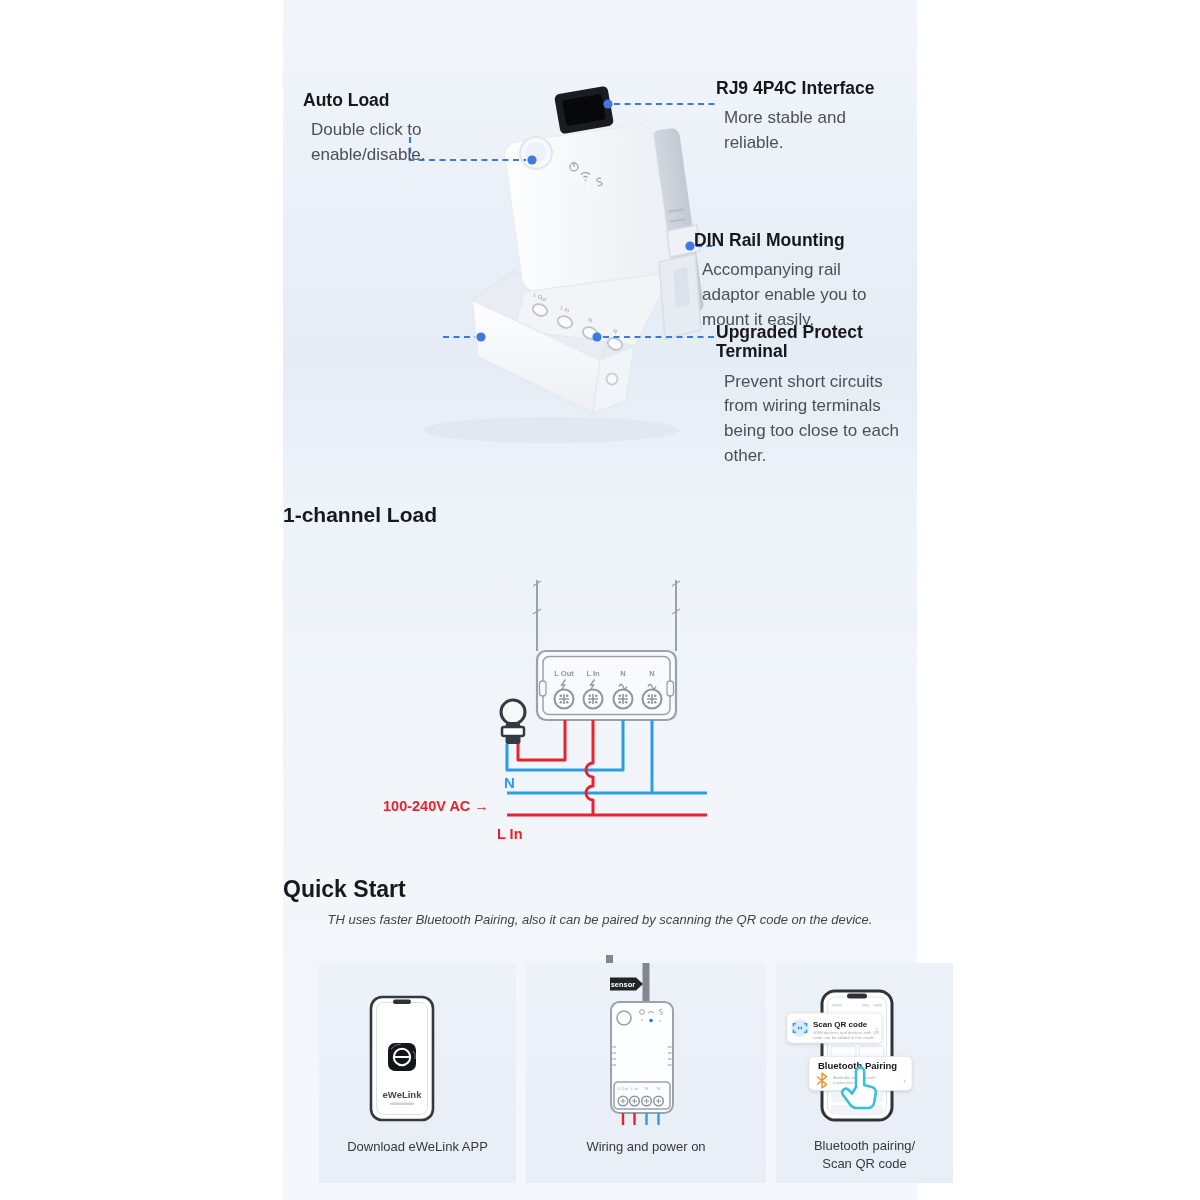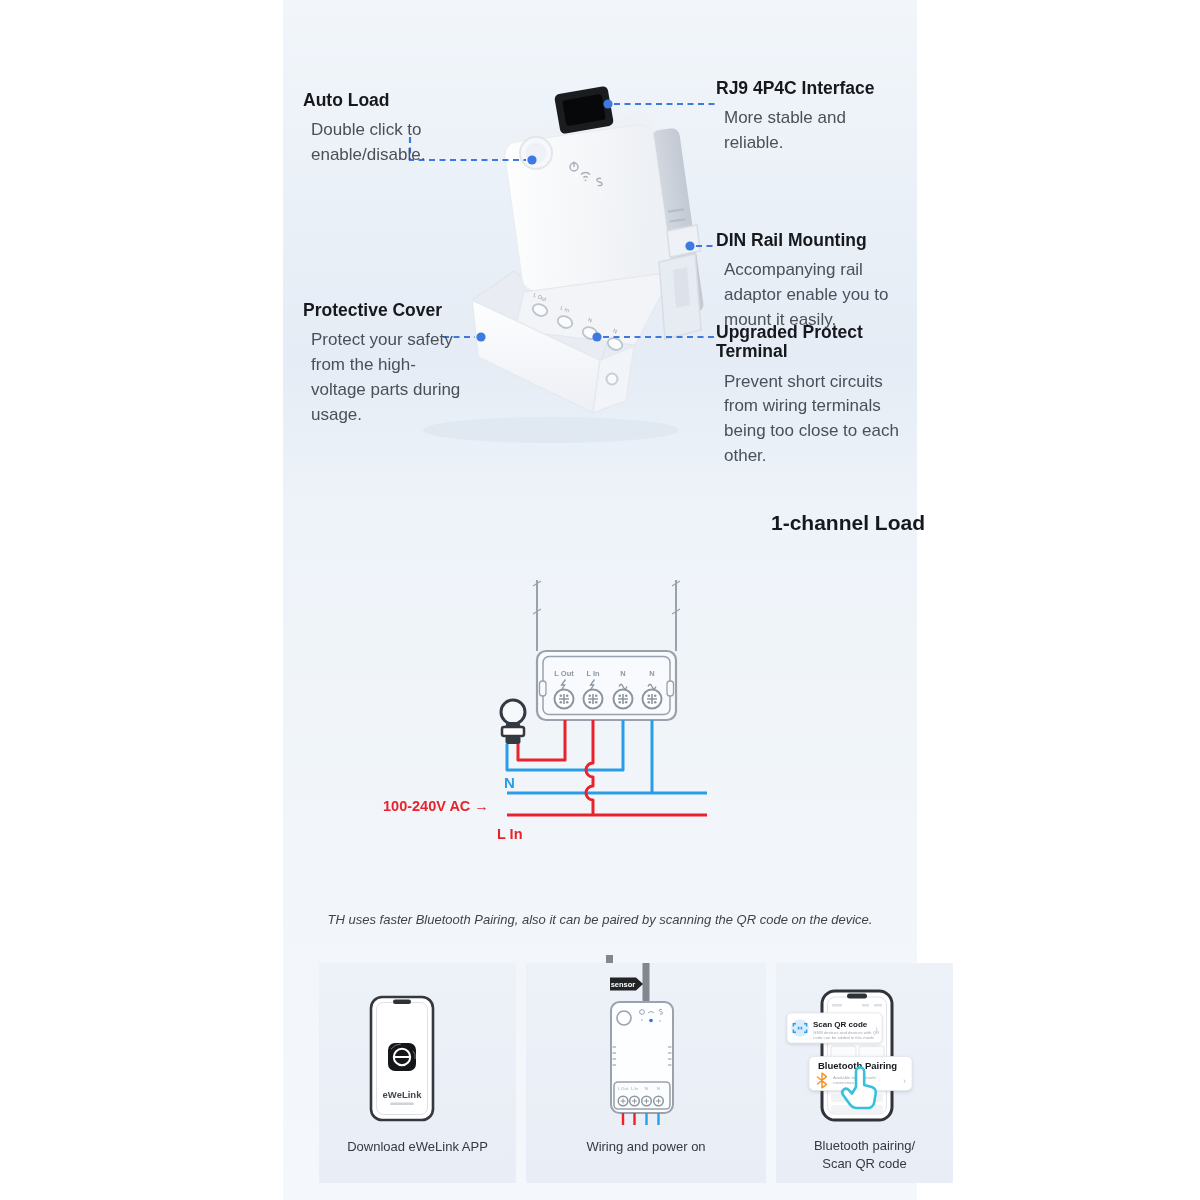--- a/index.html
+++ b/index.html
@@ -9,21 +9,21 @@
        background:linear-gradient(180deg,#f2f6fb 0%,#e5ecf5 30%,#eef3f9 42%,#f2f6fa 72%,#f4f7fb 100%);}
   section{position:absolute;left:0;width:634px;}
   .hero{top:0;height:470px;}
   .wiring{top:470px;height:398px;}
   .qs{top:868px;height:332px;}
   svg{position:absolute;left:0;top:0;}
   .co{position:absolute;}
   .co h3{margin:0 0 7px 0;font-size:17.5px;line-height:1.1;font-weight:bold;color:#16181c;}
   .co p{margin:8px;font-size:17px;line-height:1.46;color:#4a5058;}
   .co.narrow h3{max-width:155px;}
-  .sec-title{position:absolute;left:0;width:100%;text-align:right;margin:8px;
+  .sec-title{position:absolute;left:0;width:100%;text-align:left;margin:0;
              font-weight:bold;color:#15181c;}
   .wir-title{top:33px;font-size:21px;}
   .qs-title{top:8px;font-size:23px;}
   .qs-sub{position:absolute;top:44px;left:0;width:100%;text-align:center;margin:0;
           font-size:13px;color:#3f444b;font-style:italic;}
   .panels{position:absolute;left:0;top:95px;display:flex;gap:10px;}
   .panel{position:relative;height:220px;background:linear-gradient(180deg,#edf1f8 0%,#e9eef6 100%);}
   .p1{width:197px;margin-left:36px;}.p2{width:240px;}.p3{width:177px;}
   .cap{position:absolute;left:0;right:0;top:176px;text-align:center;font-size:13px;color:#353a41;}
   .cap3{top:174px;line-height:1.38;}
@@ -143,27 +143,23 @@
     </svg>
 
     <div class="co" style="left:20px;top:91px;width:185px">
       <h3>Auto Load</h3>
       <p>Double click to enable/disable.</p>
     </div>
     <div class="co" style="left:433px;top:79px;width:195px">
       <h3>RJ9 4P4C Interface</h3>
       <p>More stable and reliable.</p>
     </div>
-    <div class="co" style="left:433px;top:231px;width:198px">
+    <div class="co" style="left:411px;top:231px;width:198px">
       <h3>DIN Rail Mounting</h3>
       <p>Accompanying rail adaptor enable you to mount it easily.</p>
-    </div>
-    <div class="co" style="left:20px;top:301px;width:172px">
-      <h3>Protective Cover</h3>
-      <p>Protect your safety from the high-voltage parts during usage.</p>
     </div>
     <div class="co narrow" style="left:433px;top:323px;width:192px">
       <h3>Upgraded Protect Terminal</h3>
       <p>Prevent short circuits from wiring terminals being too close to each other.</p>
     </div>
   </section>
 
   <section class="wiring">
     <h2 class="sec-title wir-title">1-channel Load</h2>
     <svg width="634" height="398" viewBox="0 0 634 398">
@@ -239,20 +235,21 @@
         <rect x="222.5" y="266" width="15" height="8" rx="2" fill="#343a41"></rect>
       </g>
 
       <text class="nlab" x="221" y="318">N</text>
       <text class="rlab" x="100" y="341">100-240V AC →</text>
       <text class="rlab" x="214" y="369">L In</text>
     </svg>
   </section>
 
   <section class="qs">
+    <h2 class="sec-title qs-title">Quick Start</h2>
     <p class="qs-sub">TH uses faster Bluetooth Pairing, also it can be paired by scanning the QR code on the device.</p>
     <div class="cable-stub"></div>
 
     <div class="panels">
 
       <div class="panel p1">
         <svg width="197" height="220" viewBox="0 0 197 220">
           <rect x="52" y="34" width="62" height="123" rx="11" fill="#ffffff" stroke="#35393f" stroke-width="2.6"></rect>
           <rect x="57.5" y="39.5" width="51" height="112" rx="7" fill="#ffffff" stroke="#dce0e5" stroke-width="1"></rect>
           <rect x="74" y="36.5" width="18" height="4.5" rx="2.2" fill="#2e3136"></rect>

